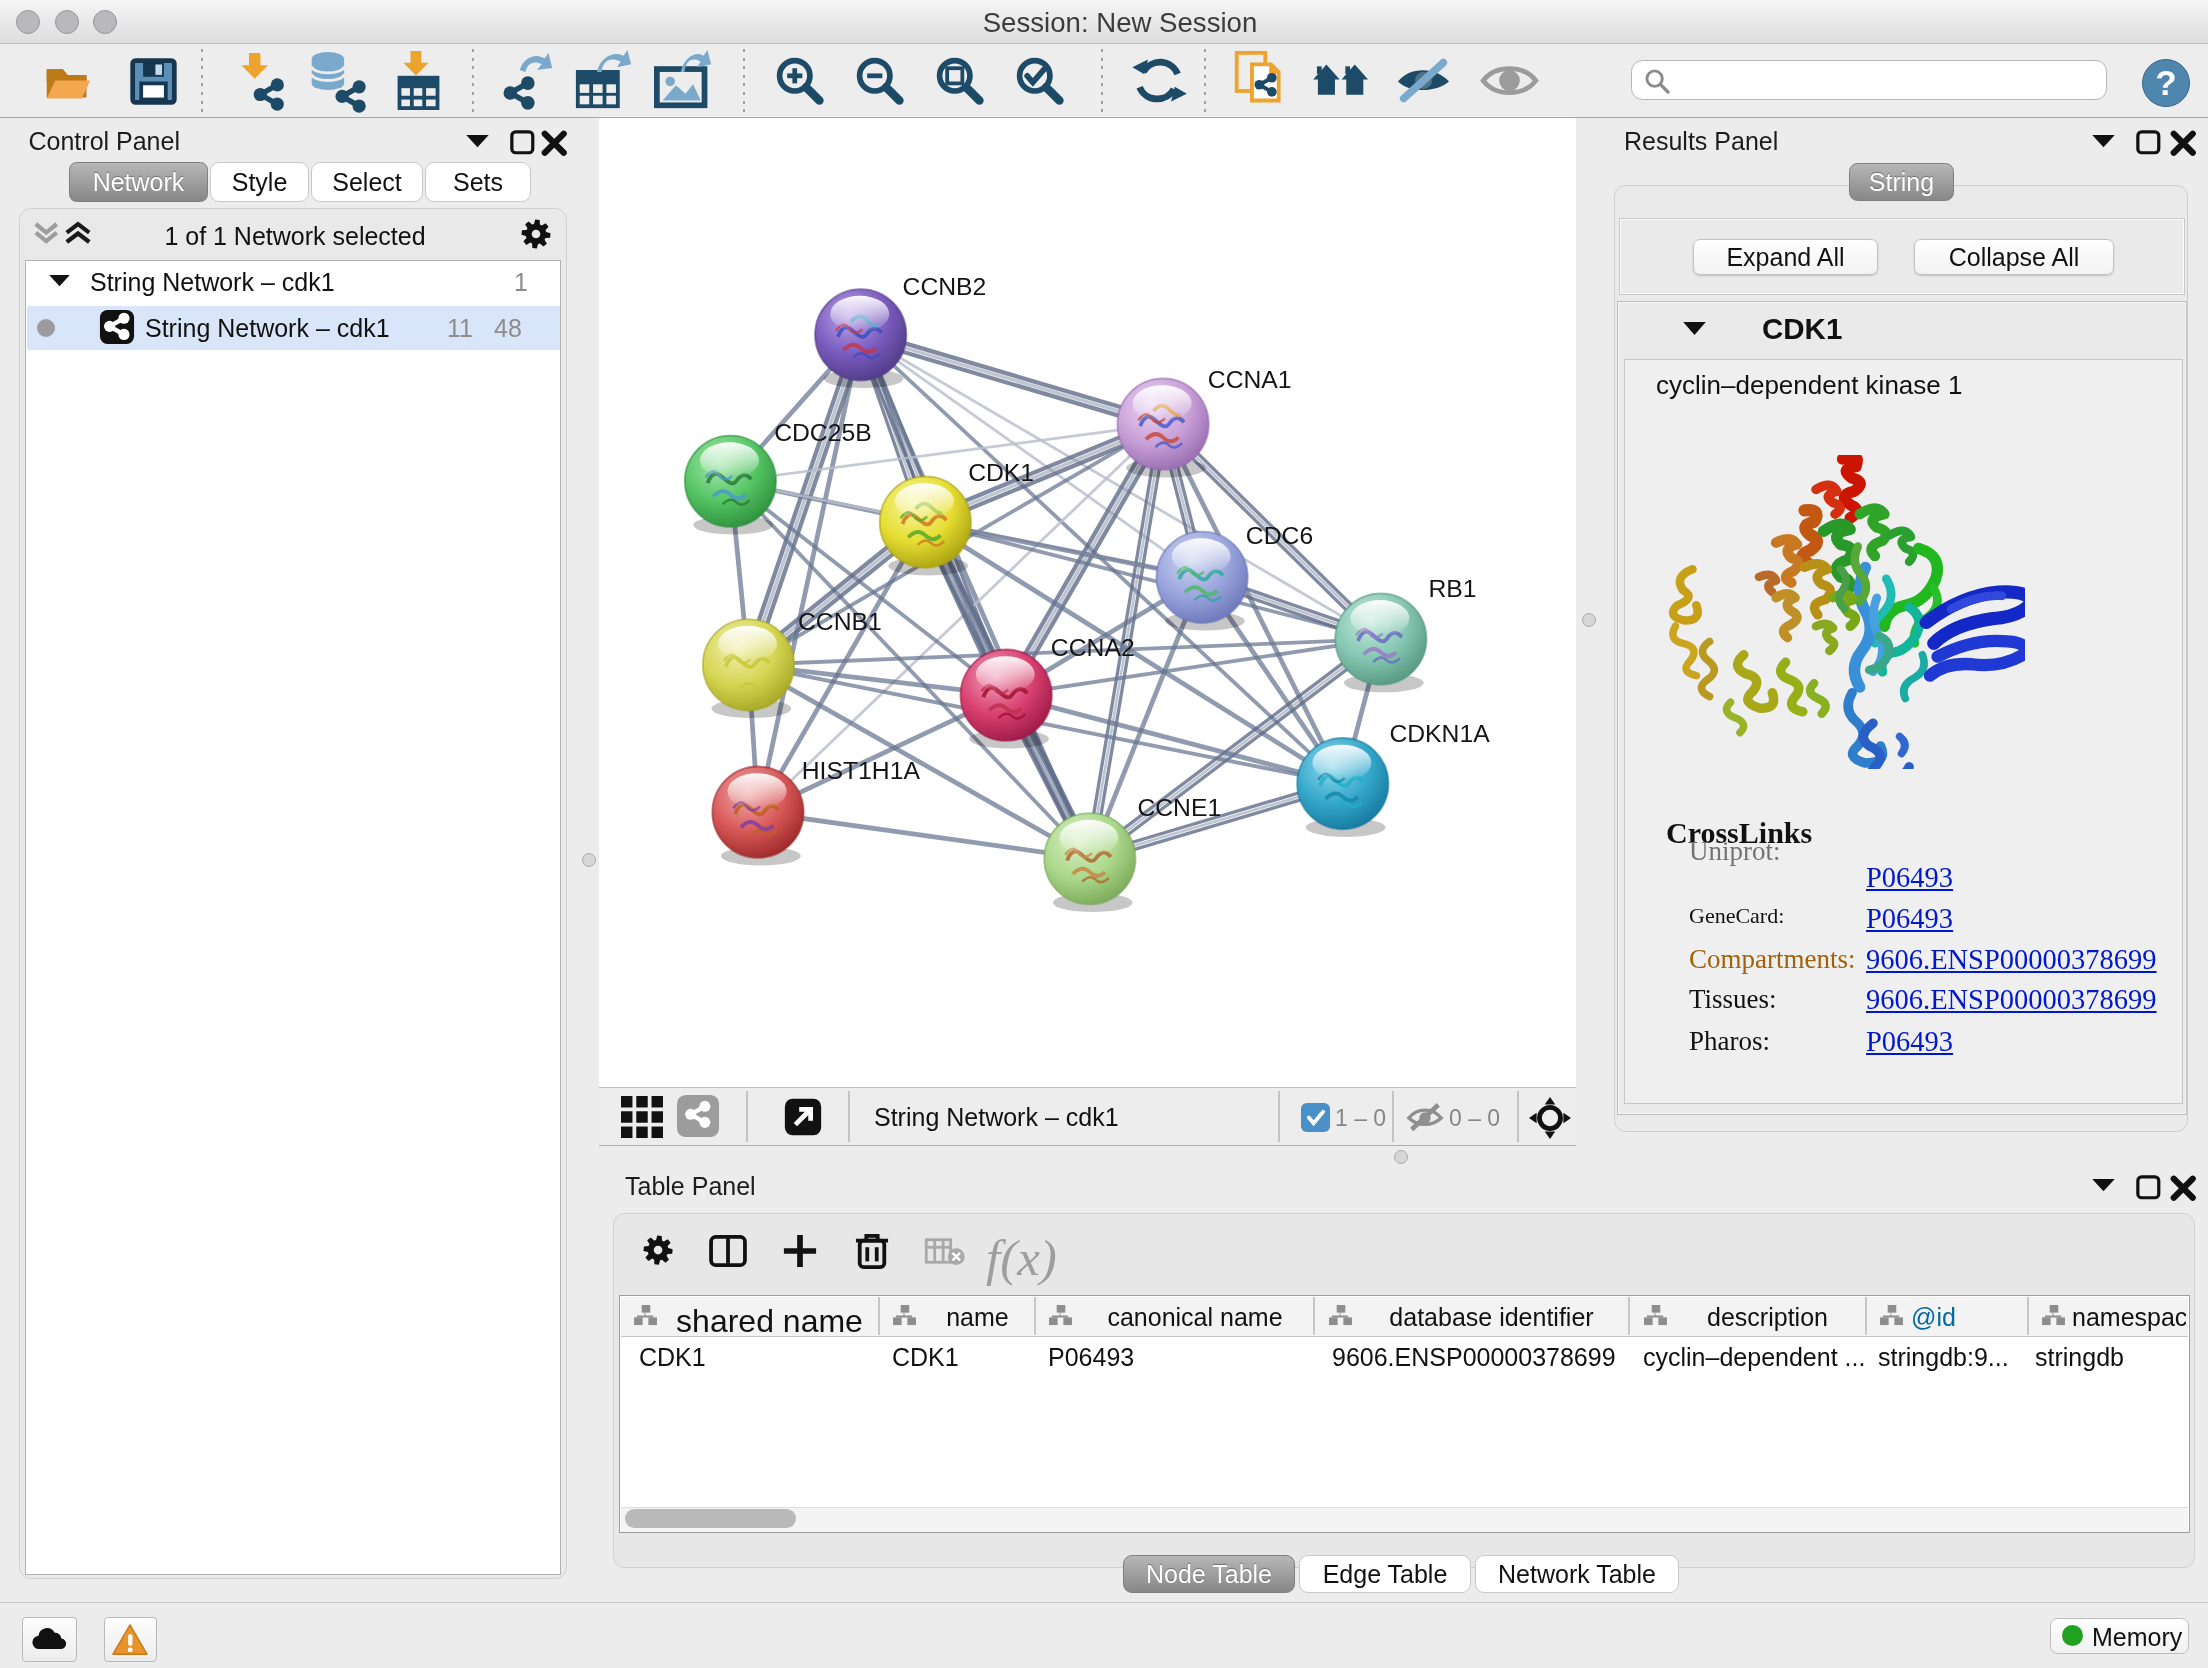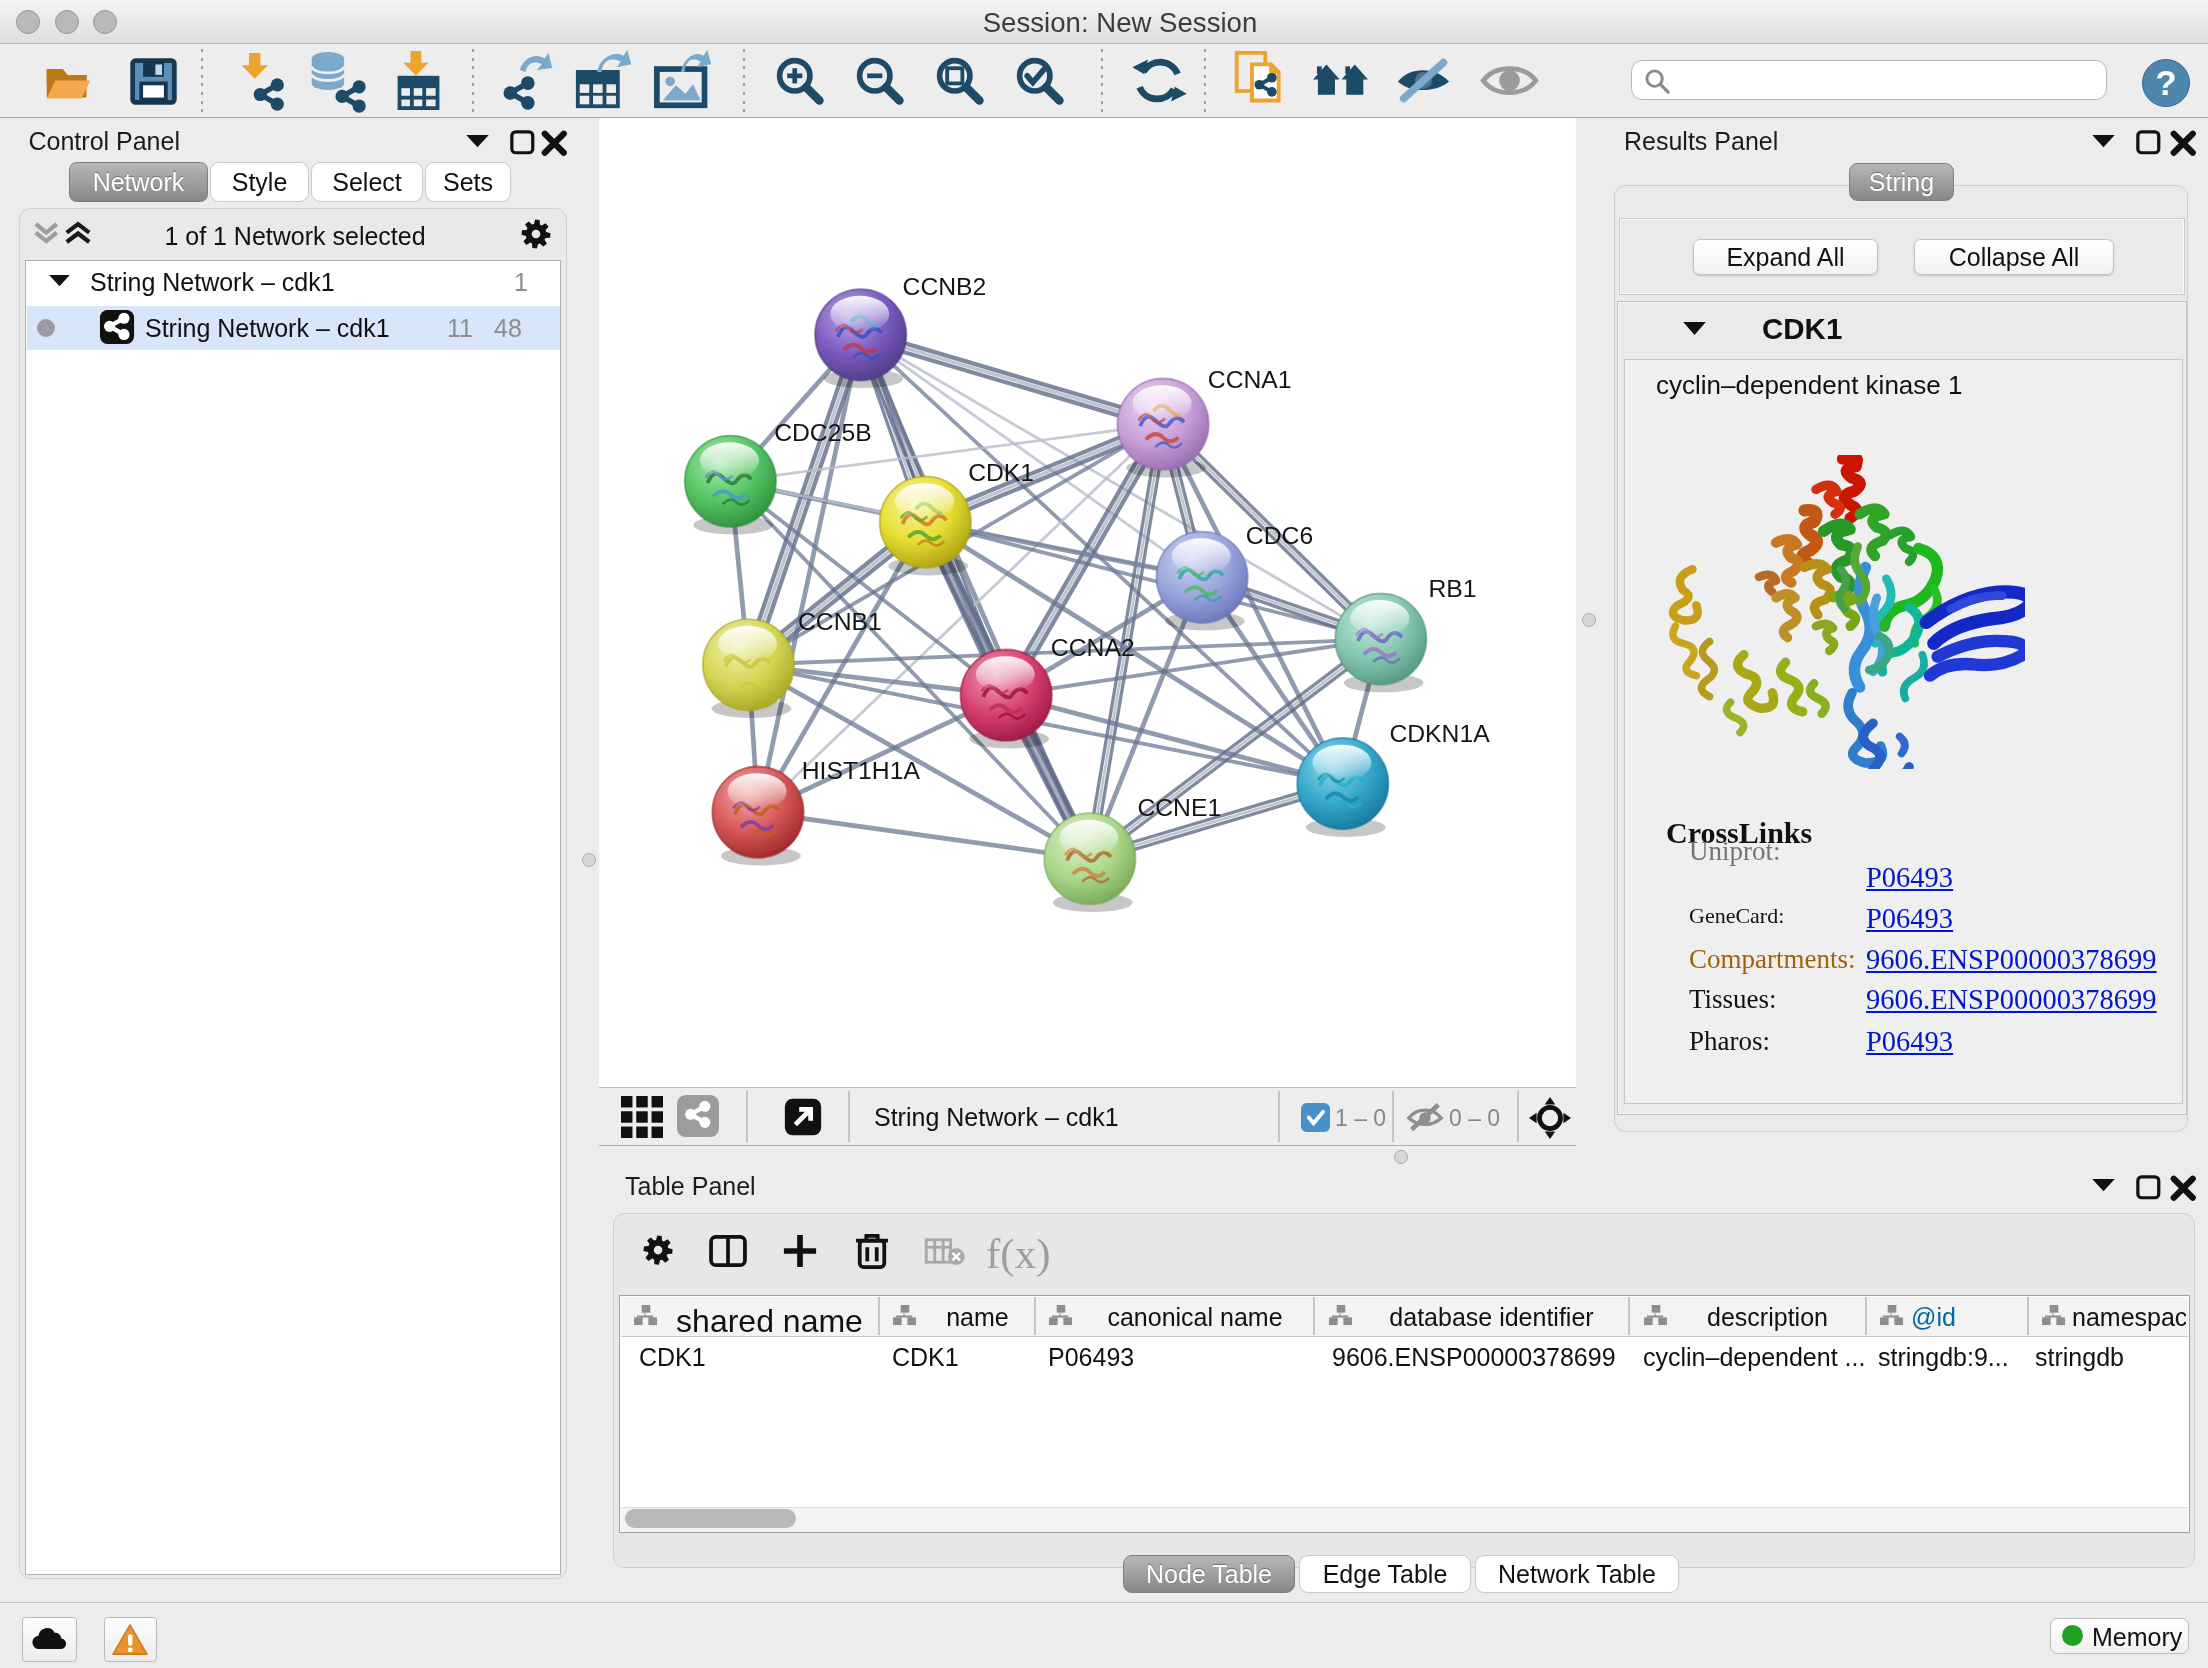--- a/index.html
+++ b/index.html
@@ -194,21 +194,21 @@
   </svg>
 <svg class="abs" style="left:509px;top:129px" width="28.5" height="28.5" viewBox="0 0 30 30">
     <rect x="3" y="3" width="22" height="22" rx="4" fill="none" stroke="#111" stroke-width="3.4"></rect>
   </svg>
 <svg class="abs" style="left:540px;top:129px" width="28.5" height="28.5" viewBox="0 0 30 30">
     <path d="M5 5 L25 25 M25 5 L5 25" stroke="#111" stroke-width="6.5" stroke-linecap="round"></path>
   </svg>
 <div class="tab tabsel" style="left:69px;top:162px;width:139px;height:40px;line-height:38px;border-radius:7.6px">Network</div>
 <div class="tab" style="left:210px;top:162px;width:99px;height:40px;line-height:38px">Style</div>
 <div class="tab" style="left:311px;top:162px;width:112px;height:40px;line-height:38px">Select</div>
-<div class="tab" style="left:425px;top:162px;width:86px;height:40px;line-height:38px">Sets</div>
+<div class="tab" style="left:425px;top:162px;width:106px;height:40px;line-height:38px">Sets</div>
 <div class="abs" style="left:19px;top:208px;width:548px;height:1371px;background:#e9e9e9;
  border:1.9px solid #d0d0d0;border-radius:11.4px"></div>
 <svg class="abs" style="left:32px;top:221px" width="28.5" height="25" viewBox="0 0 30 26">
     <g fill="none" stroke="#9d9d9d" stroke-width="4.5">
       <path d="M4 3 l11 9 11 -9"></path>
       <path d="M4 12 l11 9 11 -9"></path>
     </g>
   </svg>
 <svg class="abs" style="left:63px;top:221px" width="30" height="25" viewBox="0 0 32 26">
     <g fill="none" stroke="#1a1a1a" stroke-width="4.5">
@@ -656,21 +656,21 @@
 <svg class="abs" style="left:924px;top:1236px" width="42" height="30" viewBox="0 0 44 32">
     <g stroke="#a9a9a9" fill="none" stroke-width="3">
       <rect x="2" y="4" width="26" height="24"></rect>
       <line x1="2" y1="12" x2="28" y2="12"></line>
       <line x1="11" y1="4" x2="11" y2="28"></line>
       <line x1="20" y1="4" x2="20" y2="28"></line>
     </g>
     <circle cx="34" cy="22" r="9" fill="#a9a9a9"></circle>
     <path d="M30 18 l8 8 M38 18 l-8 8" stroke="#fff" stroke-width="2.6"></path>
   </svg>
-<div class="abs" style="left:986px;top:1229px;font-family:'Liberation Serif',serif;font-size:43px;color:#9e9e9e">f(x)</div>
+<div class="abs" style="left:986px;top:1229px;font-family:'Liberation Serif',serif;font-style:italic;font-size:51px;color:#9e9e9e">f(x)</div>
 <div class="abs" style="left:619px;top:1295px;width:1571px;height:238px;background:#fff;
  border:1.9px solid #9f9f9f"></div>
 <div class="abs" style="left:621px;top:1297px;width:1567px;height:40px;background:#f3f3f3;
  border-bottom:1.9px solid #c6c6c6"></div>
 <div class="abs" style="left:878px;top:1297px;width:1.9px;height:38px;background:#c6c6c6"></div>
 <svg class="abs" style="left:634px;top:1305px" width="23" height="21" viewBox="0 0 24 22">
     <g fill="#8d8d8d">
       <rect x="8" y="0" width="9" height="8"></rect>
       <rect x="0" y="13" width="9" height="8"></rect>
       <rect x="15" y="13" width="9" height="8"></rect>

